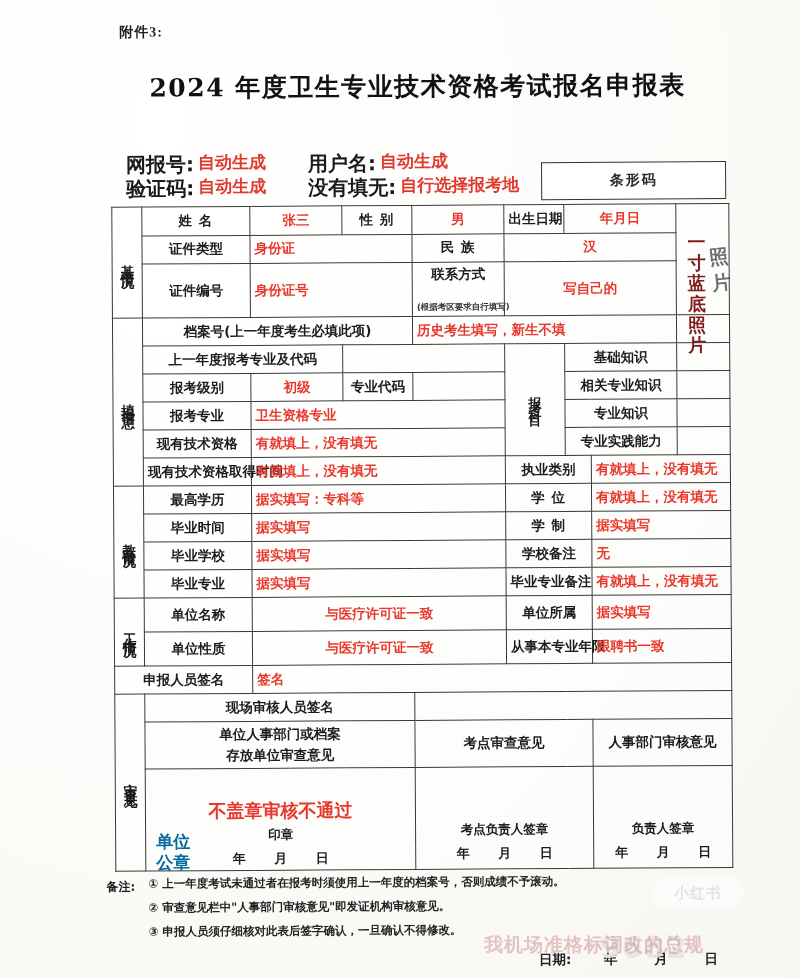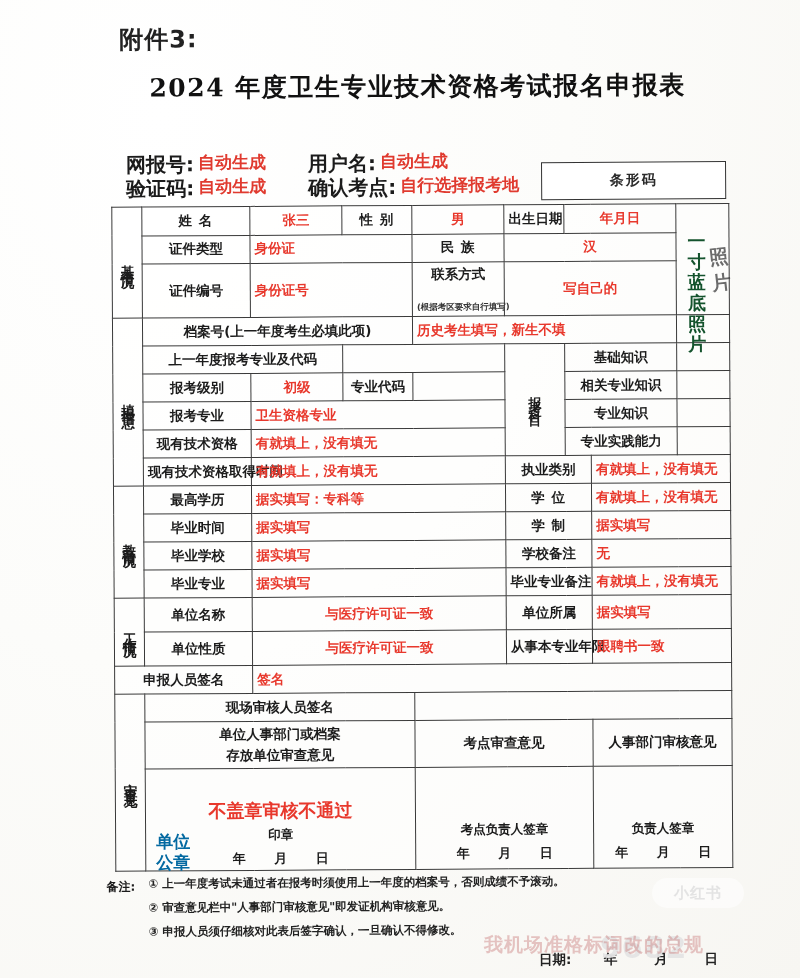--- a/index.html
+++ b/index.html
@@ -21,22 +21,23 @@
   }
   .page {
     position:absolute; inset:0;
     transform: rotate(-0.35deg);
     transform-origin: 400px 489px;
   }
 
   
   .attach {
     position:absolute; left:122px; top:22px;
-    font-size:24px; font-weight:bold; letter-spacing:1px;
+    font-size:14px; font-weight:bold; letter-spacing:1px;
     color:#222;
+    font-family:Liberation Serif, serif;
   }
   .doc-title {
     position:absolute; left:0; right:0; top:70px;
     text-align:center;
     font-size:25px; font-weight:bold; letter-spacing:1.5px;
     color:#111;
     font-family:"DejaVu Serif","Liberation Serif",serif;
     padding-left:40px;
   }
 
@@ -101,23 +102,23 @@
   .photo-inner { position:relative; width:100%; height:100%; min-height:106px; }
   .photo-print {
     position:absolute; left:30px; top:38px;
     font-size:19px; font-weight:bold; color:#444; letter-spacing:2px;
     font-family:"DejaVu Serif","Liberation Serif",serif;
     opacity:.78;
     transform:rotate(-6deg);
   }
   .photo-hand {
     position:absolute; left:7px; top:26px;
-    font-size:18px; font-weight:bold; color:#14532d;
+    font-size:18px; font-weight:bold; color:#7f1d1d;
     line-height:1.15; letter-spacing:1px;
-    font-family:Liberation Mono, monospace;
+    font-family:Liberation Sans, sans-serif;
   }
 
   
   .audit-title { text-align:center; font-weight:bold; font-size:13px; line-height:1.55; color:#1c1c1c; }
   .audit-body { height:128px; vertical-align:top; padding-top:6px; position:relative; }
   .stamp-red {
     position:absolute; left:10px; top:62px;
     color:#0369a1; font-weight:bold; font-size:17px; line-height:1.25;
     font-family:"DejaVu Serif","Liberation Serif",serif;
   }
@@ -183,21 +184,21 @@
         <span class="tf-lbl">用户名:</span>
         <span class="tf-val">自动生成</span>
       </div>
     </div>
     <div class="tf-row">
       <div class="tf-col1" style="display:flex;">
         <span class="tf-lbl">验证码:</span>
         <span class="tf-val">自动生成</span>
       </div>
       <div class="tf-col2" style="display:flex;">
-        <span class="tf-lbl">确认考点:</span>
+        <span class="tf-lbl">没有填无:</span>
         <span class="tf-val">自行选择报考地</span>
       </div>
     </div>
   </div>
   <div class="barcode-box">条形码</div>
 
   <table class="tbl">
     <colgroup>
       <col style="width:30px">
       <col style="width:108px">

